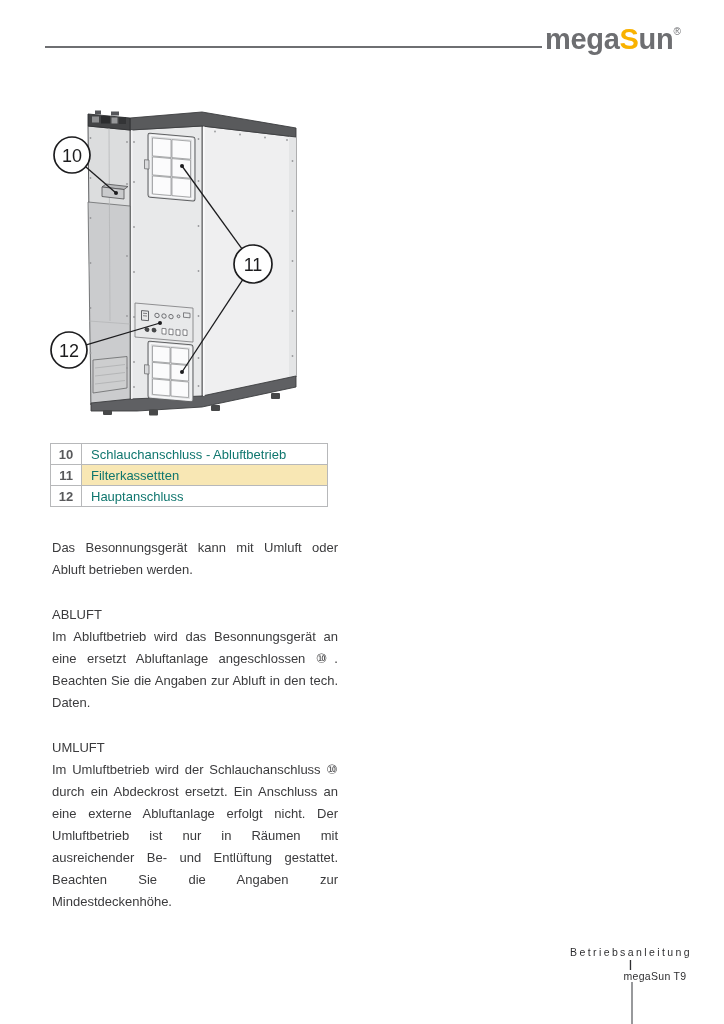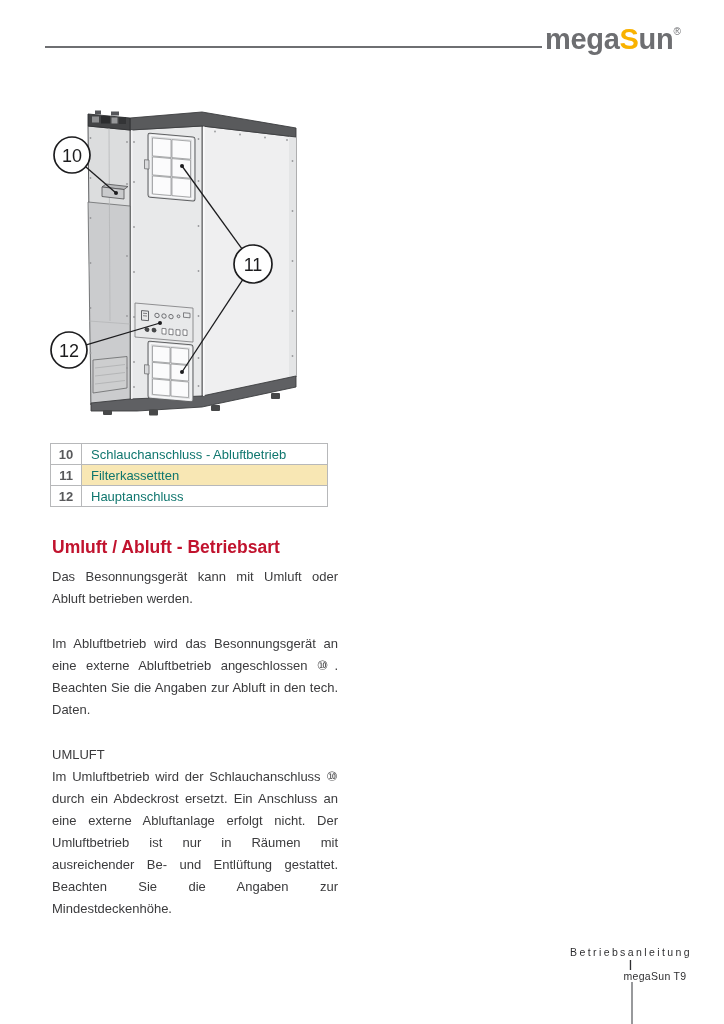--- a/index.html
+++ b/index.html
@@ -210,24 +210,24 @@
         <td class="part-label hl">Filterkassettten</td>
       </tr>
       <tr>
         <td class="part-num">12</td>
         <td class="part-label">Hauptanschluss</td>
       </tr>
     </tbody>
   </table>
 
   <div class="text-col">
-    <h1 class="section-heading">Umluft / Abluft - Betriebsart</h1>
     <p>Das Besonnungsgerät kann mit Umluft oder Abluft betrieben werden.</p>
     <div class="vgap"></div>
-    <p>Im Abluftbetrieb wird das Besonnungsgerät an eine externe Abluftbetrieb angeschlossen ⑩. Beachten Sie die Angaben zur Abluft in den tech. Daten.</p>
+    <p class="sub-label">ABLUFT</p>
+    <p>Im Abluftbetrieb wird das Besonnungsgerät an eine ersetzt Abluftanlage angeschlossen ⑩. Beachten Sie die Angaben zur Abluft in den tech. Daten.</p>
     <div class="vgap"></div>
     <p class="sub-label">UMLUFT</p>
     <p>Im Umluftbetrieb wird der Schlauchanschluss ⑩ durch ein Abdeckrost ersetzt. Ein Anschluss an eine externe Abluftanlage erfolgt nicht. Der Umluftbetrieb ist nur in Räumen mit ausreichender Be- und Entlüftung gestattet. Beachten Sie die Angaben zur Mindestdeckenhöhe.</p>
   </div>
 
   <div class="page-footer">
     <span class="footer-manual">Betriebsanleitung</span>
     <span class="footer-sep">|</span>
     <span class="footer-product">megaSun T9</span>
     <div class="footer-divider"></div>

